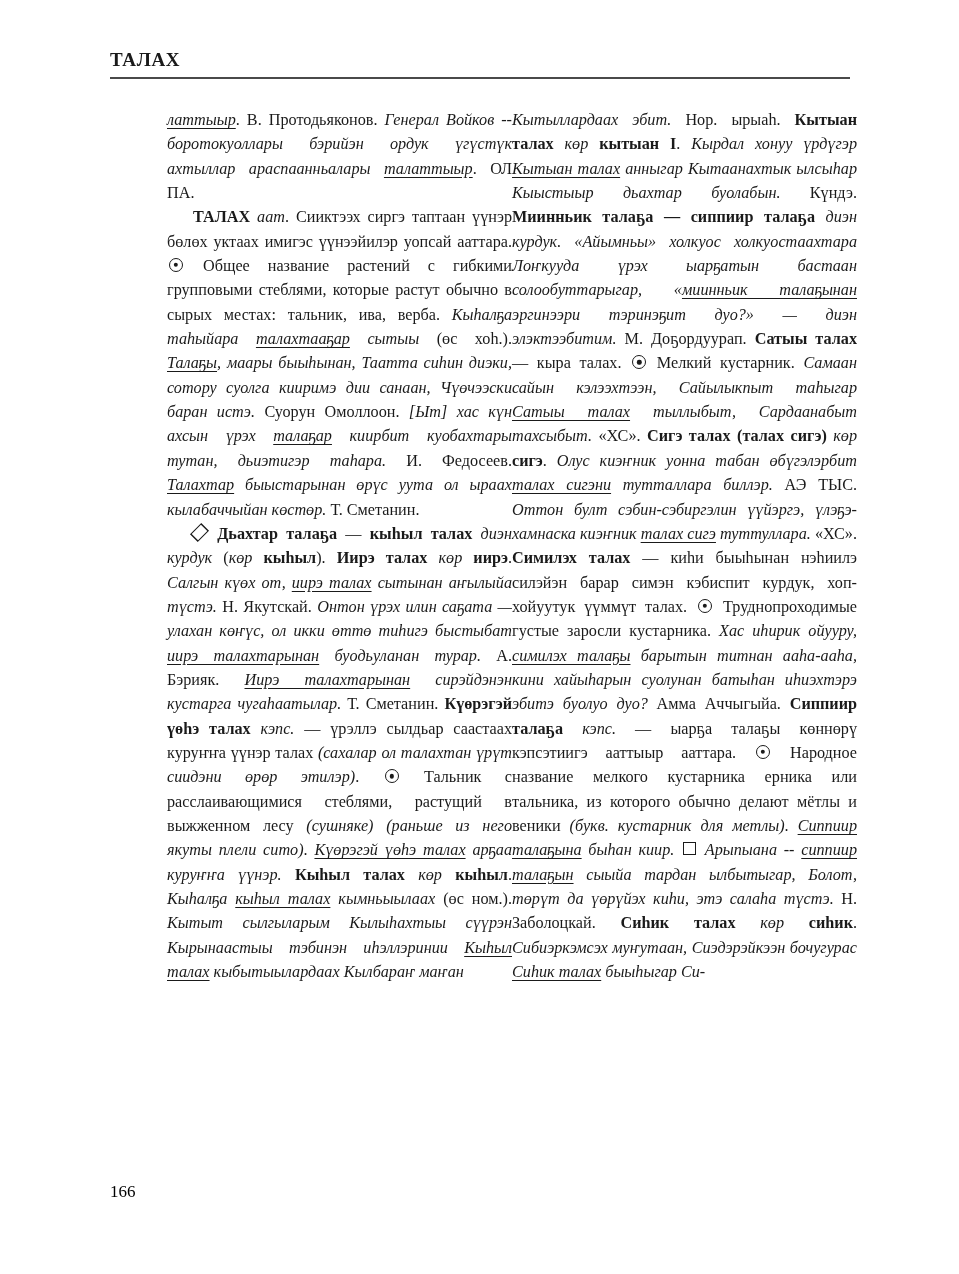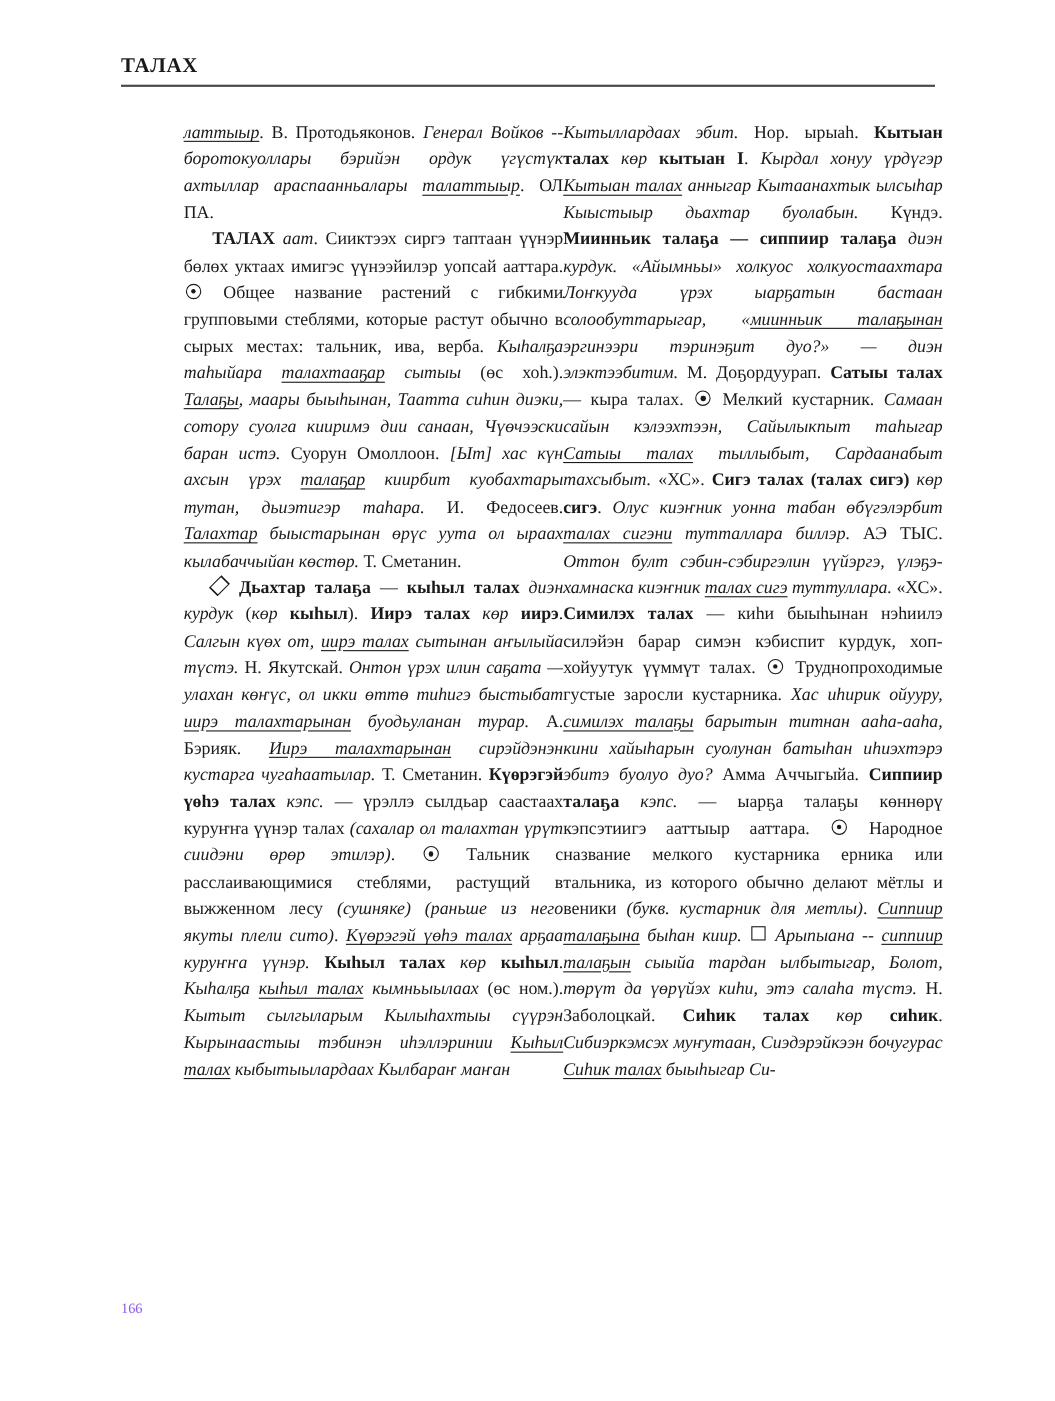--- a/index.html
+++ b/index.html
@@ -116,22 +116,22 @@
     transform: rotate(45deg) scale(1, 1.45);
     vertical-align: 1px;
     margin: 0 4px 0 1px;
   }
 
   
   .folio {
     position: absolute;
     left: 110px;
     top: 1182px;
-    font-size: 13px;
-    color: #8b5cf6;
+    font-size: 17px;
+    color: #000000;
   }
 </style>
 </head>
 <body>
 
 <div class="page">
 
   <div class="header">
     <div class="header-title">ТАЛАХ</div>
     <div class="header-rule"></div>

